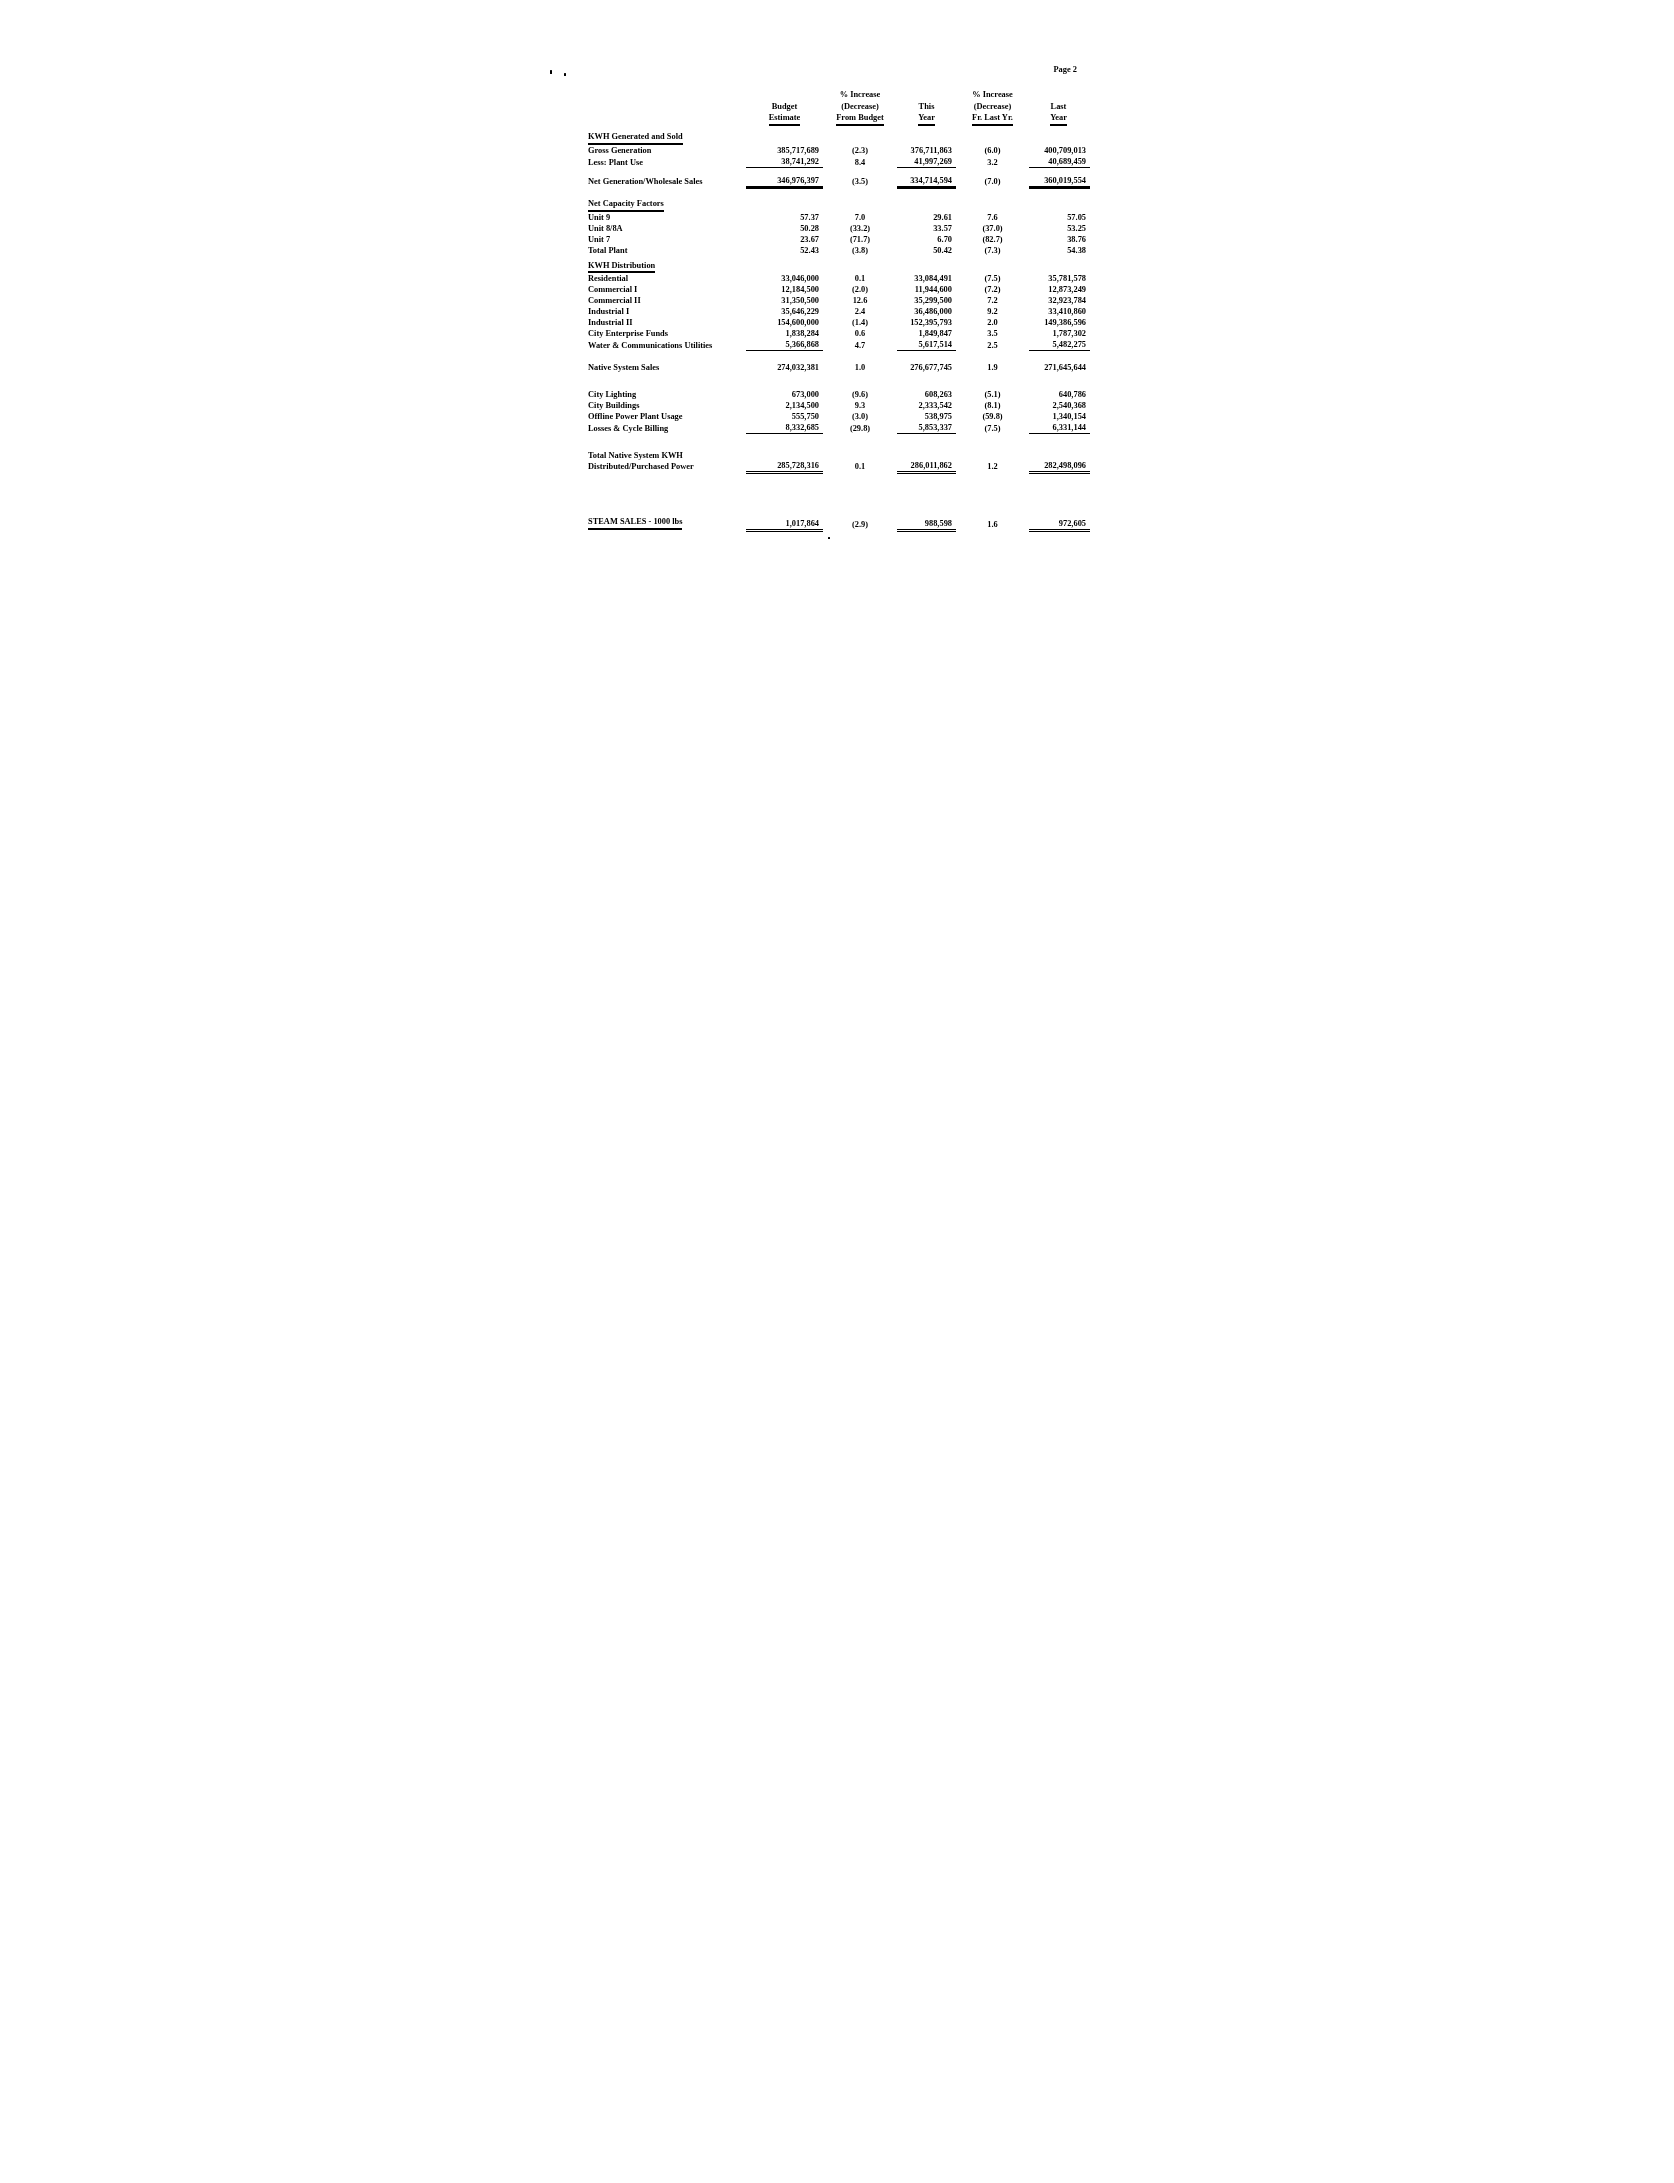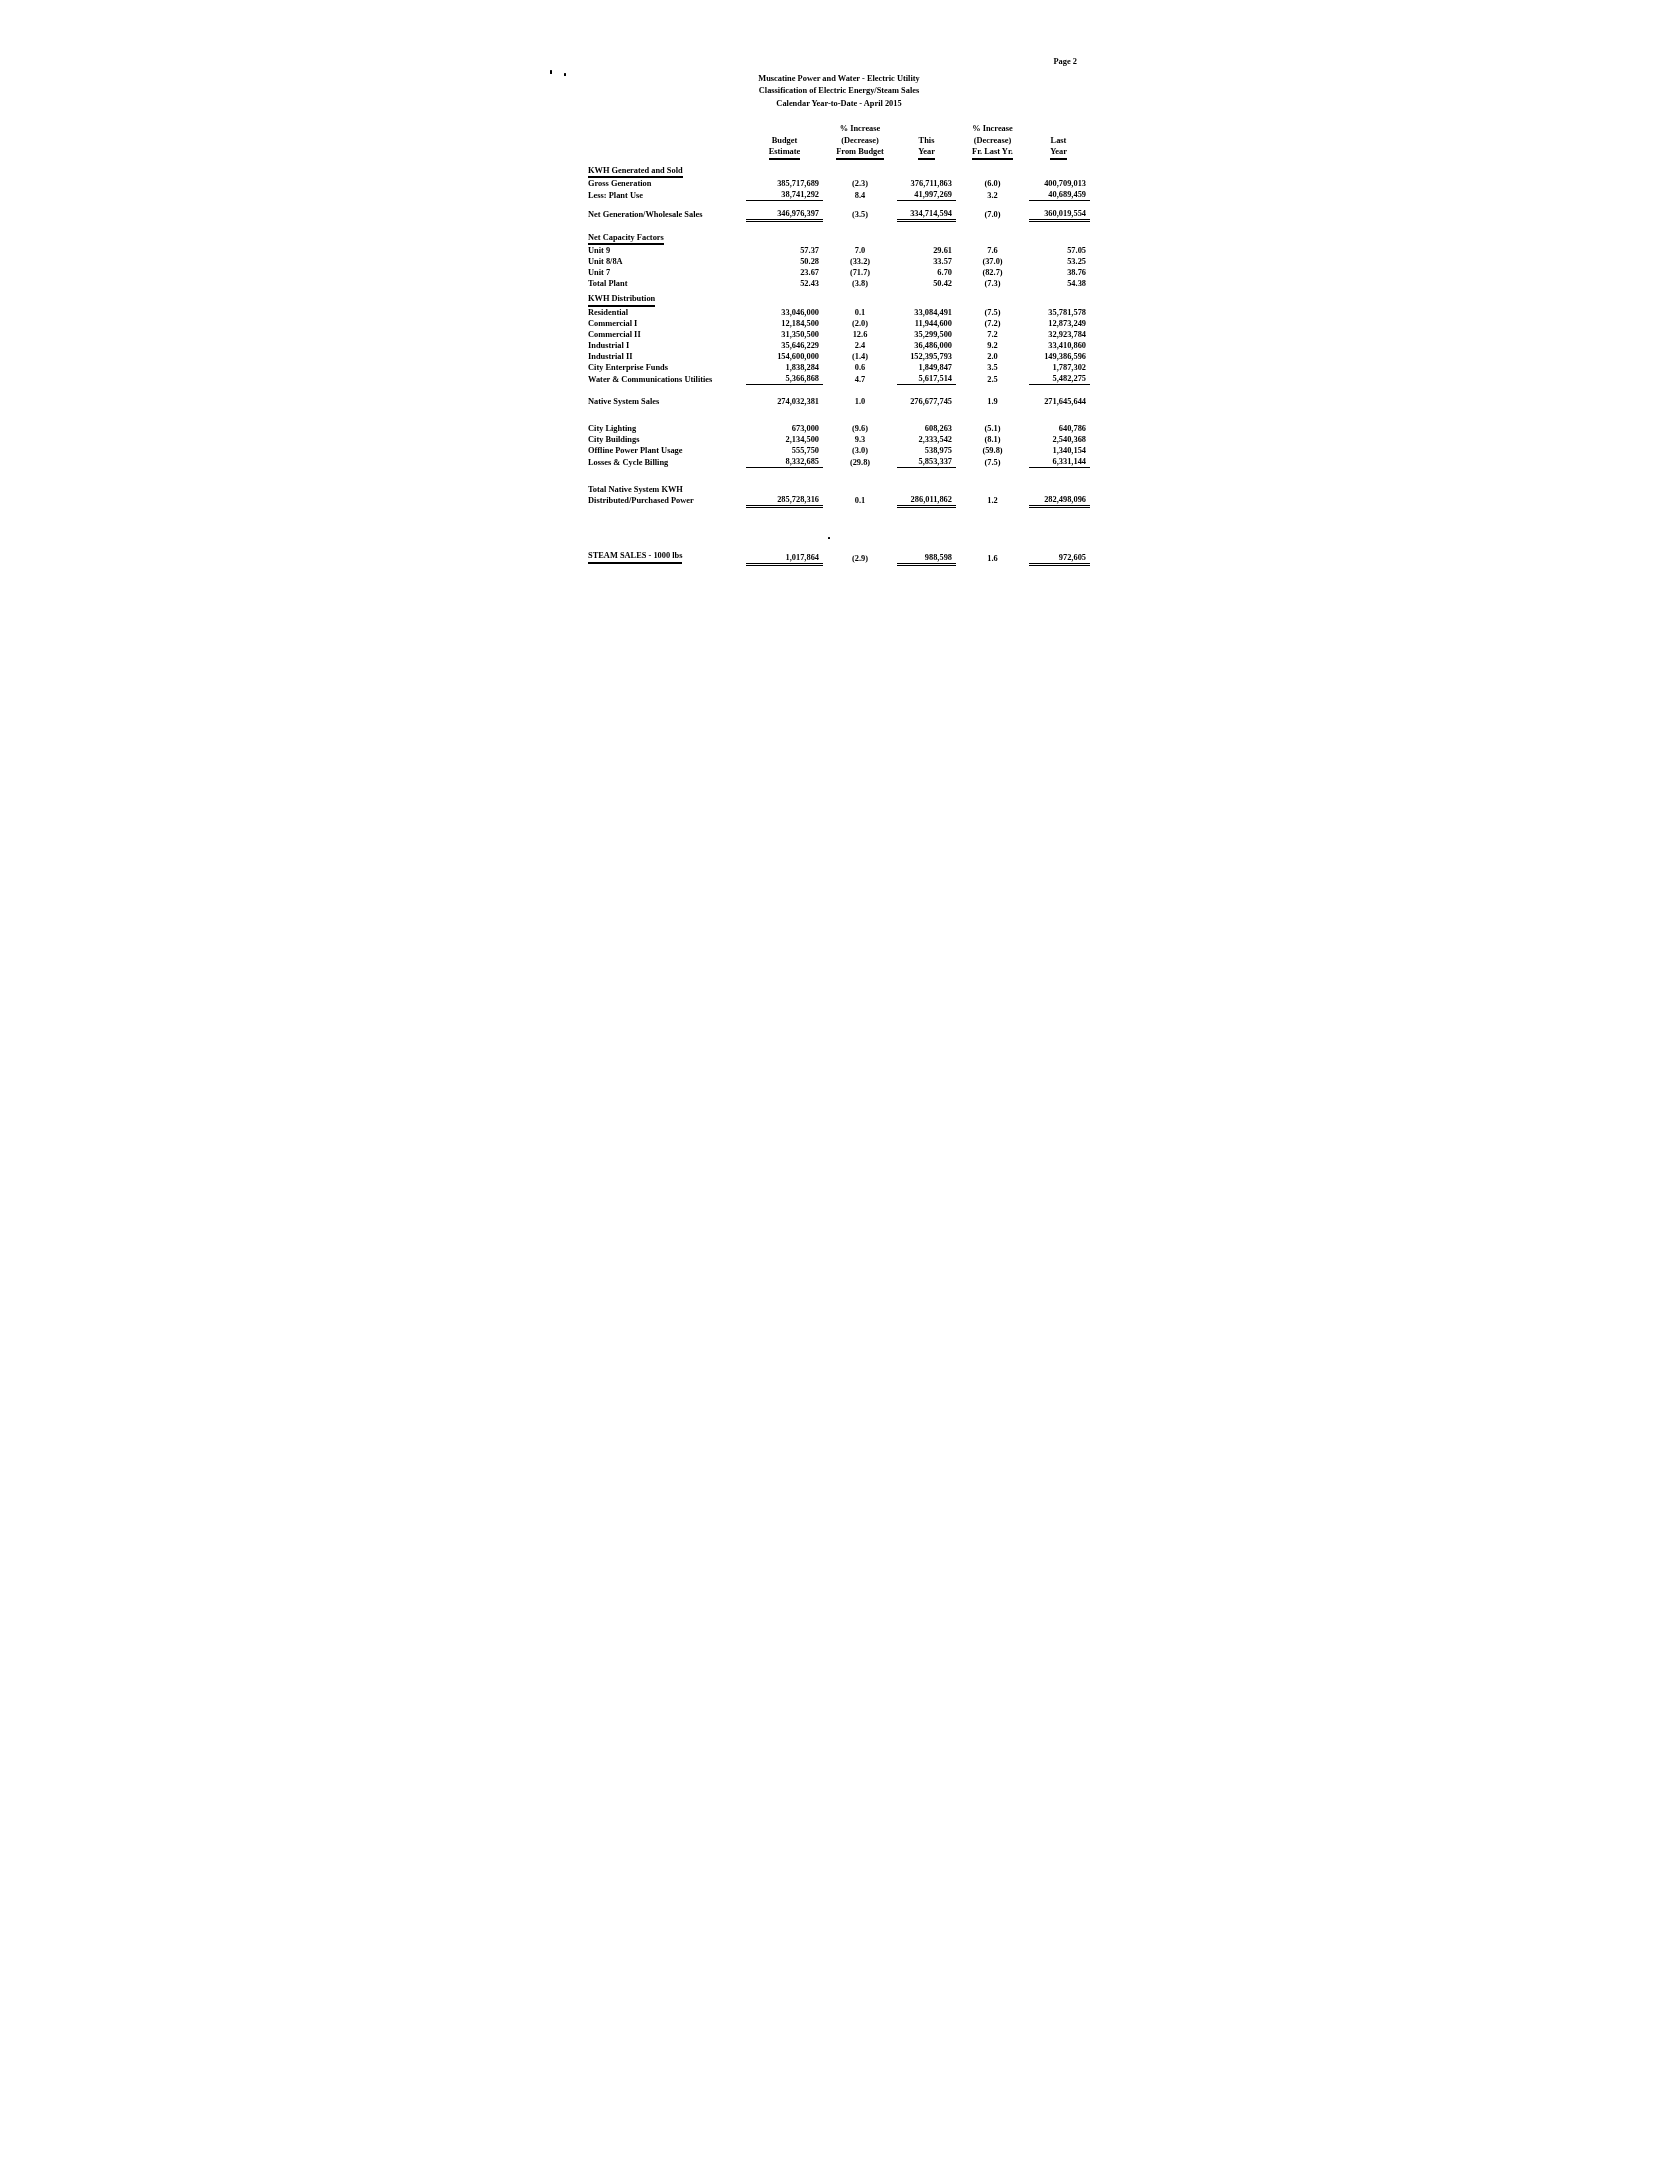--- a/index.html
+++ b/index.html
@@ -8,21 +8,21 @@
     width:594px;
     height:774px;
     margin:0 auto;
     background:#ffffff;
     color:#000;
     font-family:"Liberation Serif","DejaVu Serif",serif;
     font-weight:bold;
     font-size:8.4px;
     overflow:hidden;
   }
-  .content{position:absolute;left:48px;top:4px;width:502px;}
+  .content{position:absolute;left:48px;top:12px;width:502px;}
   .page-number-row{margin-top:52px;text-align:right;padding-right:13px;line-height:12.4px;}
   .title-block{margin-top:4.5px;text-align:center;line-height:12.4px;}
   
   .grid{display:grid;grid-template-columns:158px 77px 74px 59px 73px 61px;align-items:end;}
   .hdr{margin-top:13px;line-height:11.4px;}
   .hcell{display:flex;flex-direction:column;justify-content:flex-end;align-items:center;}
   .hcell.right{align-items:center;padding-right:2px;}
   .hdr-ul{border-bottom:2px solid #000;padding-bottom:0.5px;}
   .sec-heading{line-height:11px;}
   .sec-heading span{display:inline-block;border-bottom:2px solid #000;padding-bottom:0.5px;}
@@ -50,25 +50,20 @@
 <div class="page">
 
   <div class="speck" style="left:10px;top:70px;width:2px;height:3.5px;"></div>
   <div class="speck" style="left:24px;top:73px;width:1.5px;height:2.5px;"></div>
   <div class="speck" style="left:288px;top:537px;width:1.5px;height:1.5px;"></div>
 
   <div class="content">
 
     <div class="page-number-row">Page 2</div>
 
-    <div class="title-block">
-      <div>Muscatine Power and Water - Electric Utility</div>
-      <div>Classification of Electric Energy/Steam Sales</div>
-      <div>Calendar Year-to-Date - April 2015</div>
-    </div>
 
     <div class="grid hdr">
       <div></div>
       <div class="hcell">
         <div>Budget</div>
         <div class="hdr-ul">Estimate</div>
       </div>
       <div class="hcell">
         <div>% Increase</div>
         <div>(Decrease)</div>

